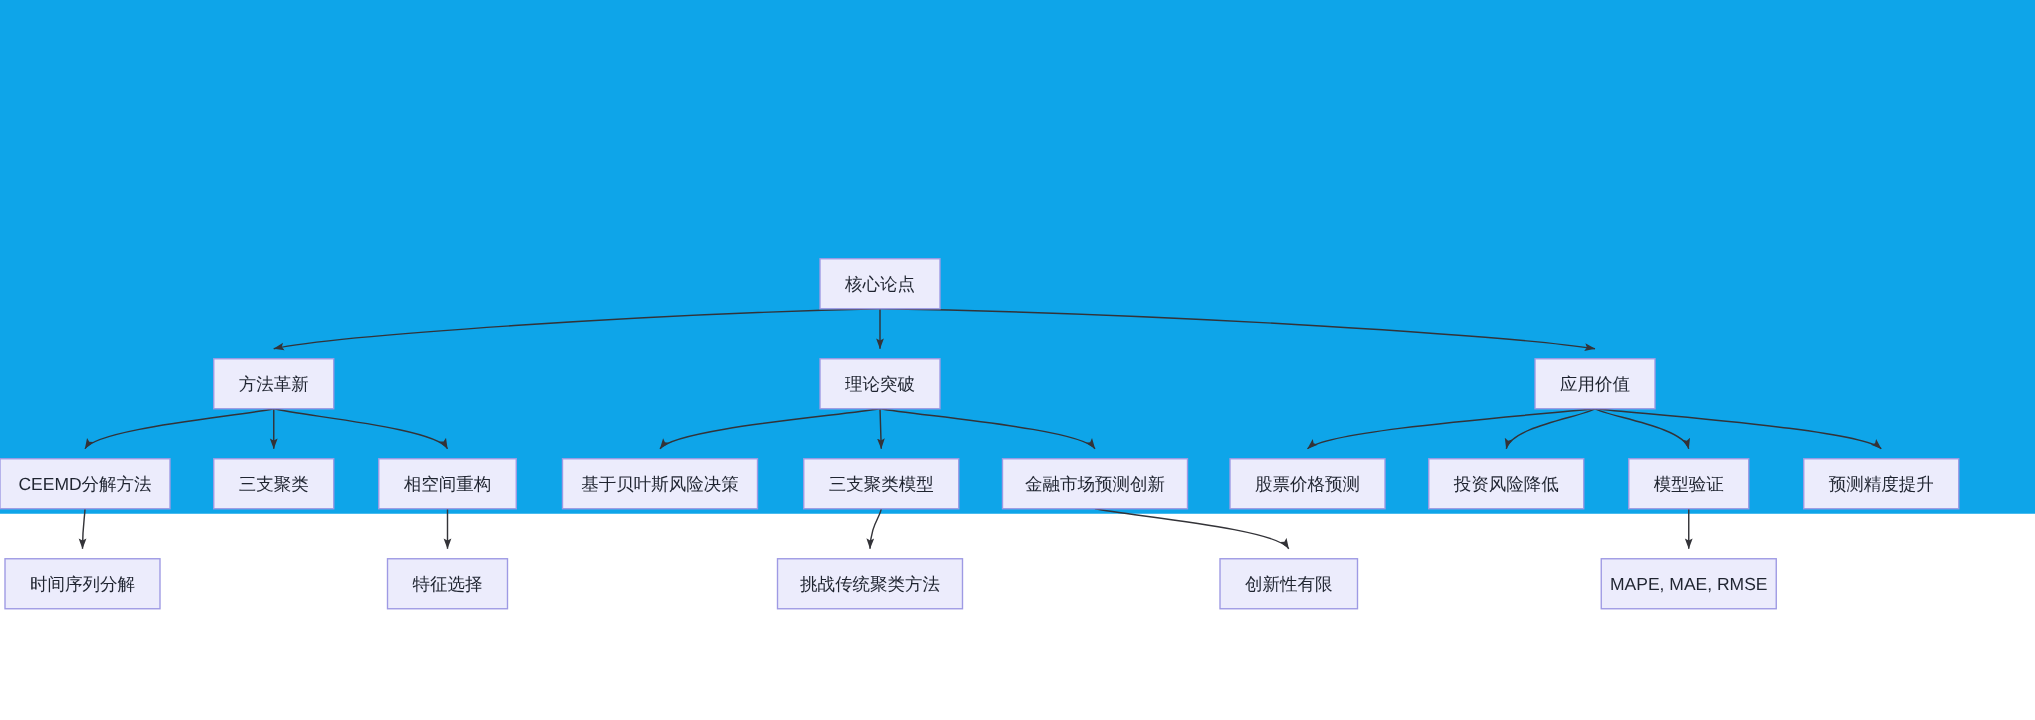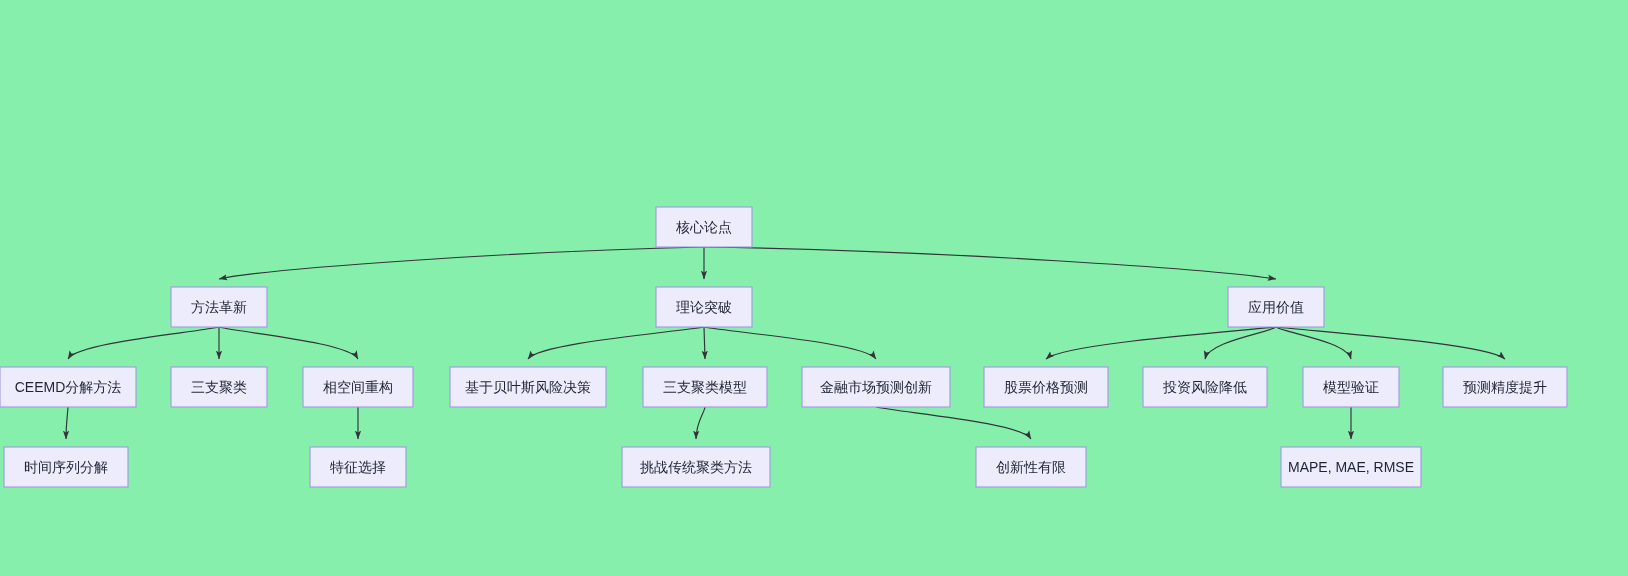--- a/index.html
+++ b/index.html
@@ -9,22 +9,22 @@
   }
   body {
     width: 1628px;
     height: 576px;
     overflow: hidden;
     font-family: "Liberation Sans", "DejaVu Sans", sans-serif;
   }
   #flow-root {
     position: relative;
     width: 1628px;
-    height: 576px;
-    background: #86efac;
+    height: 411px;
+    background: #0ea5e9;
   }
   svg#flow-svg {
     position: absolute;
     top: 0;
     left: 0;
     width: 1628px;
     height: 576px;
     display: block;
   }
   .node-rect {

